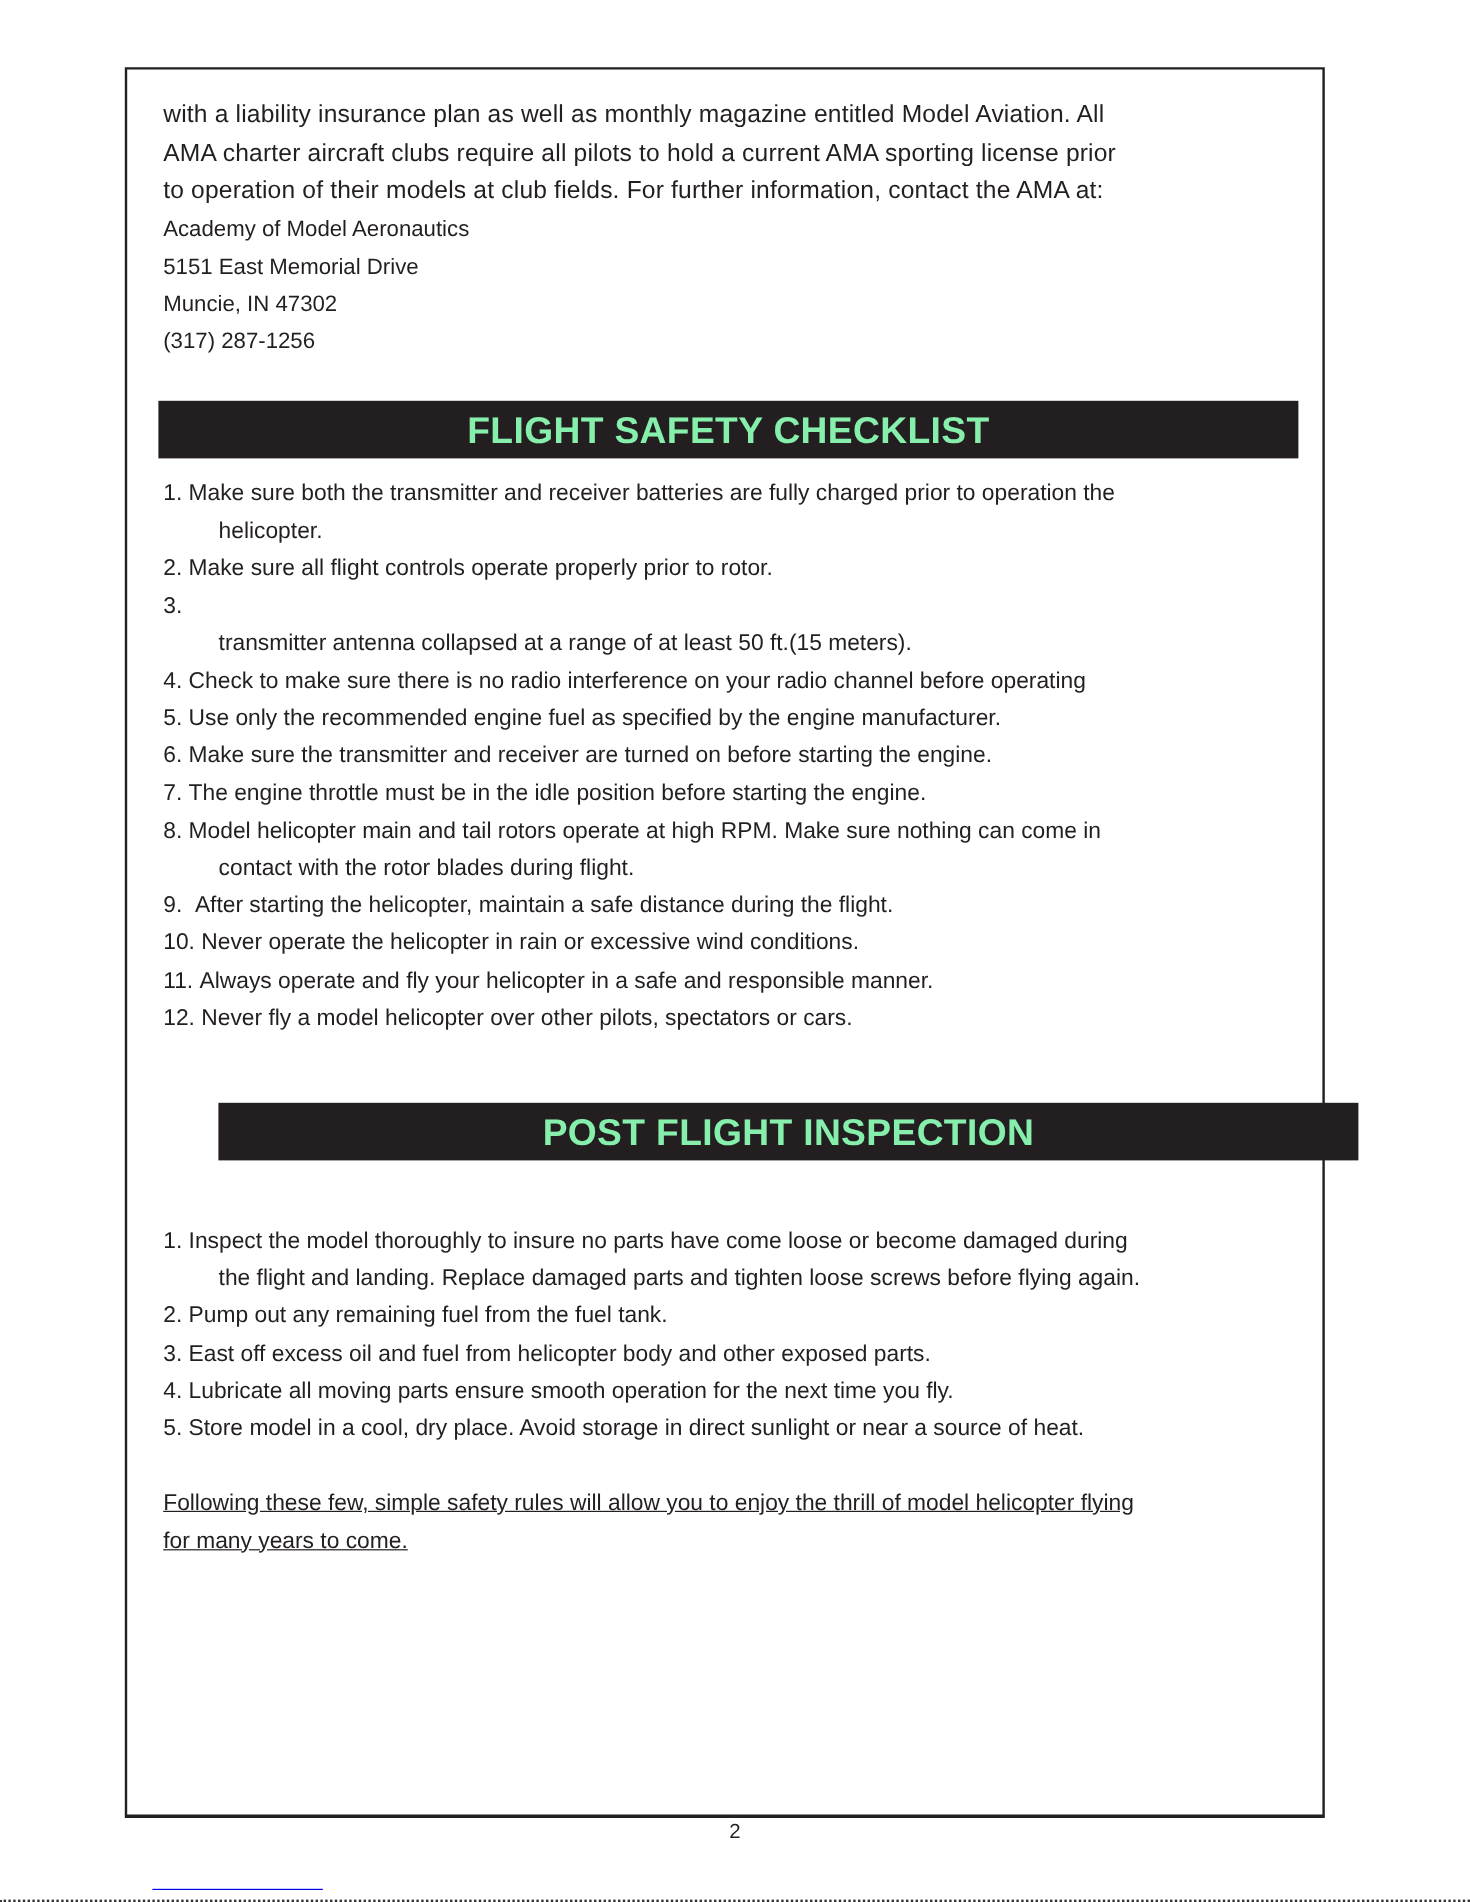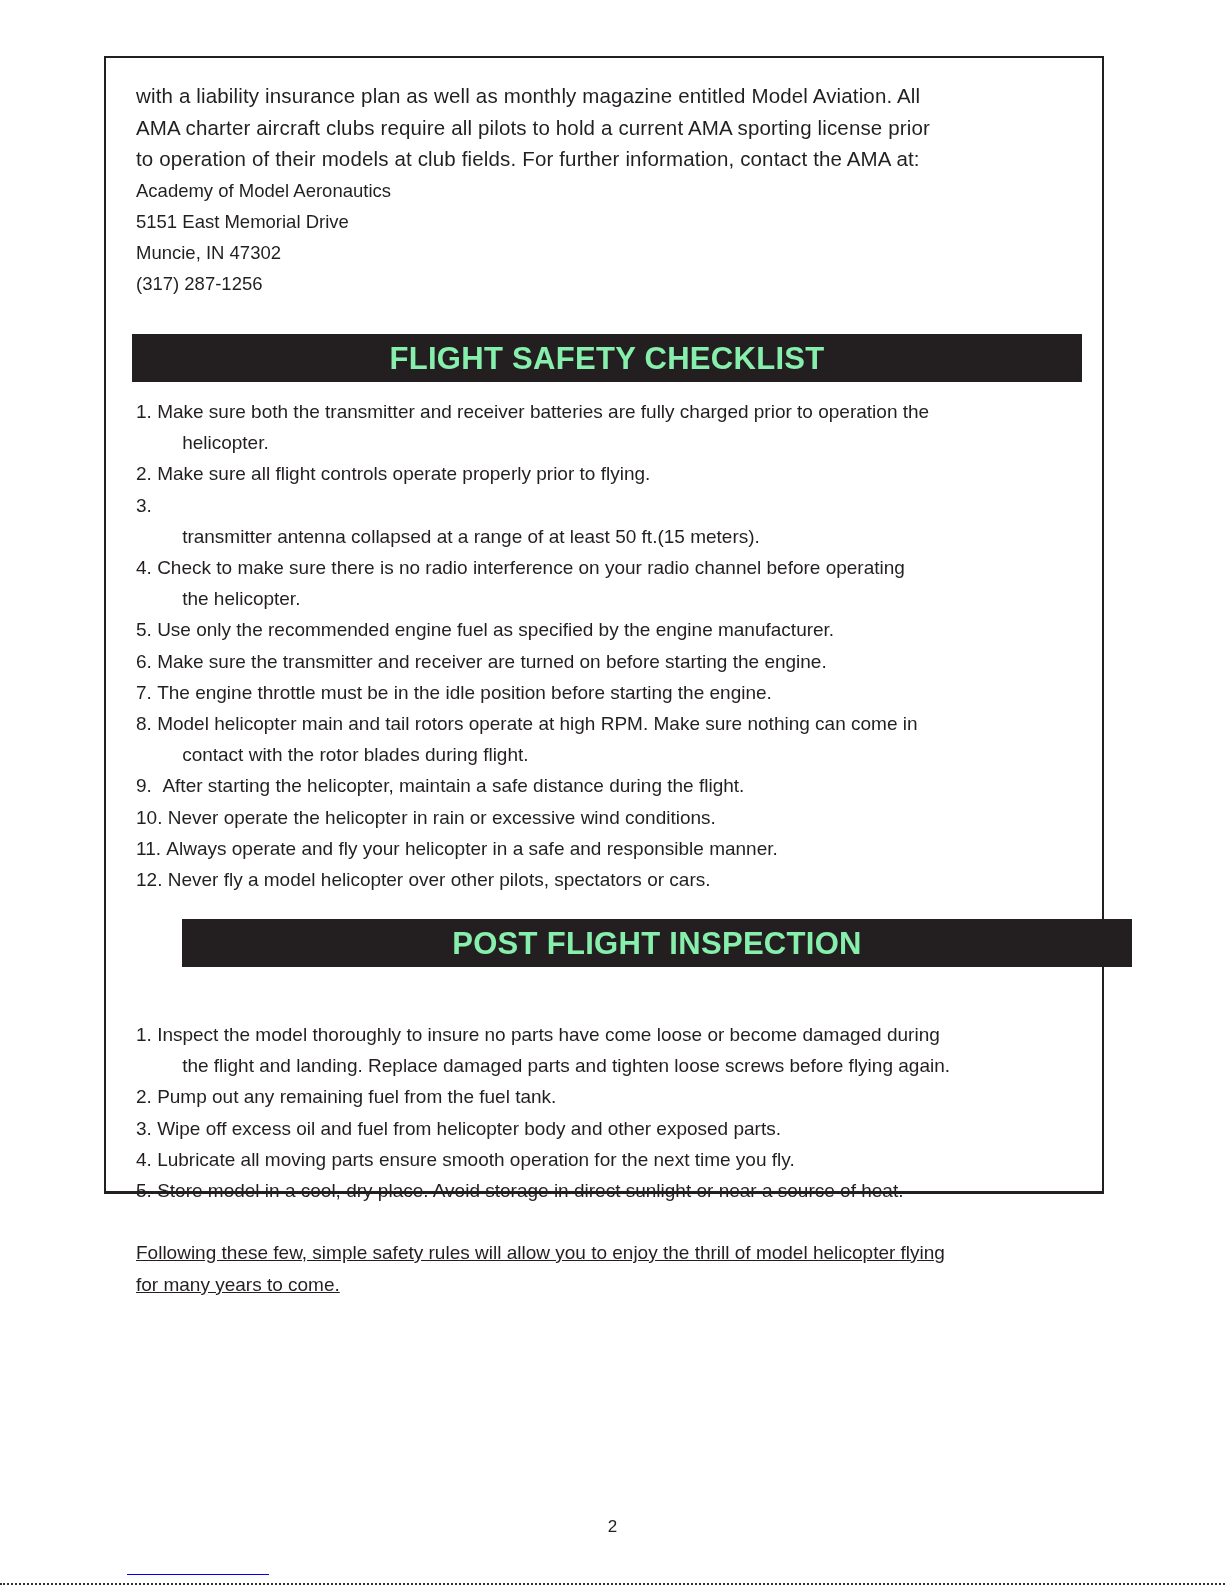--- a/index.html
+++ b/index.html
@@ -1,18 +1,18 @@
 <!DOCTYPE html>
 <html><head>
 <meta charset="utf-8">
 <style>
   html, body { margin: 0; padding: 0; background: #ffffff; }
   body { width: 1225px; height: 1585px; position: relative; overflow: hidden;
          font-family: "Liberation Sans", sans-serif; color: #231f20; }
-  .page-box { position: absolute; left: 104px; top: 56px; width: 1000px; height: 1138px;
+  .page-box { position: absolute; left: 104px; top: 56px; width: 1000px; height: 1459px;
               border: 2px solid #231f20; border-bottom-width: 3px; box-sizing: border-box; }
   .intro { position: absolute; left: 30px; top: 22px; width: 950px; }
   .intro .para { font-size: 20.5px; line-height: 31.5px; letter-spacing: 0.15px; }
   .intro .addr { font-size: 18.5px; line-height: 31px; }
   .banner { position: absolute; left: 26px; width: 950px; height: 48px; background: #231f20;
             color: #86efac; font-weight: bold; font-size: 31px; text-align: center; line-height: 50px;
             letter-spacing: 0.3px; }
   .banner.b1 { top: 276px; }
   .banner.b2 { top: 861px; left: 28px; margin-left: 48px; }
   .list { position: absolute; left: 30px; width: 950px; font-size: 19px; line-height: 31.2px; }
@@ -44,29 +44,29 @@
 
   <div class="banner b1">FLIGHT SAFETY CHECKLIST</div>
 
   <div class="list l1">
     <div class="item">
         <span class="num">1. </span>
         <span class="txt"><span>Make sure both the transmitter and receiver batteries are fully charged prior to operation the</span><br><span class="cont">helicopter.</span></span>
       </div>
     <div class="item">
         <span class="num">2. </span>
-        <span class="txt">Make sure all flight controls operate properly prior to flying.</span>
+        <span class="txt">Make sure all flight controls operate properly prior to rotor.</span>
       </div>
     <div class="item">
         <span class="num">3. </span>
         <span class="txt"><br><span class="cont">transmitter antenna collapsed at a range of at least 50 ft.(15 meters).</span></span>
       </div>
     <div class="item">
         <span class="num">4. </span>
-        <span class="txt"><span>Check to make sure there is no radio interference on your radio channel before operating</span><br><span class="cont">the helicopter.</span></span>
+        <span class="txt"><span>Check to make sure there is no radio interference on your radio channel before operating</span><br></span>
       </div>
     <div class="item">
         <span class="num">5. </span>
         <span class="txt">Use only the recommended engine fuel as specified by the engine manufacturer.</span>
       </div>
     <div class="item">
         <span class="num">6. </span>
         <span class="txt">Make sure the transmitter and receiver are turned on before starting the engine.</span>
       </div>
     <div class="item">
@@ -101,21 +101,21 @@
     <div class="item">
         <span class="num">1. </span>
         <span class="txt"><span>Inspect the model thoroughly to insure no parts have come loose or become damaged during</span><br><span class="cont">the flight and landing.  Replace damaged parts and tighten loose screws before flying again.</span></span>
       </div>
     <div class="item">
         <span class="num">2. </span>
         <span class="txt">Pump out any remaining fuel from the fuel tank.</span>
       </div>
     <div class="item">
         <span class="num">3. </span>
-        <span class="txt">Wipe off excess oil and fuel from helicopter body and other exposed parts.</span>
+        <span class="txt">East off excess oil and fuel from helicopter body and other exposed parts.</span>
       </div>
     <div class="item">
         <span class="num">4. </span>
         <span class="txt">Lubricate all moving parts ensure smooth operation for the next time you fly.</span>
       </div>
     <div class="item">
         <span class="num">5. </span>
         <span class="txt">Store model in a cool, dry place.  Avoid storage in direct sunlight or near a source of heat.</span>
       </div>
   </div>

